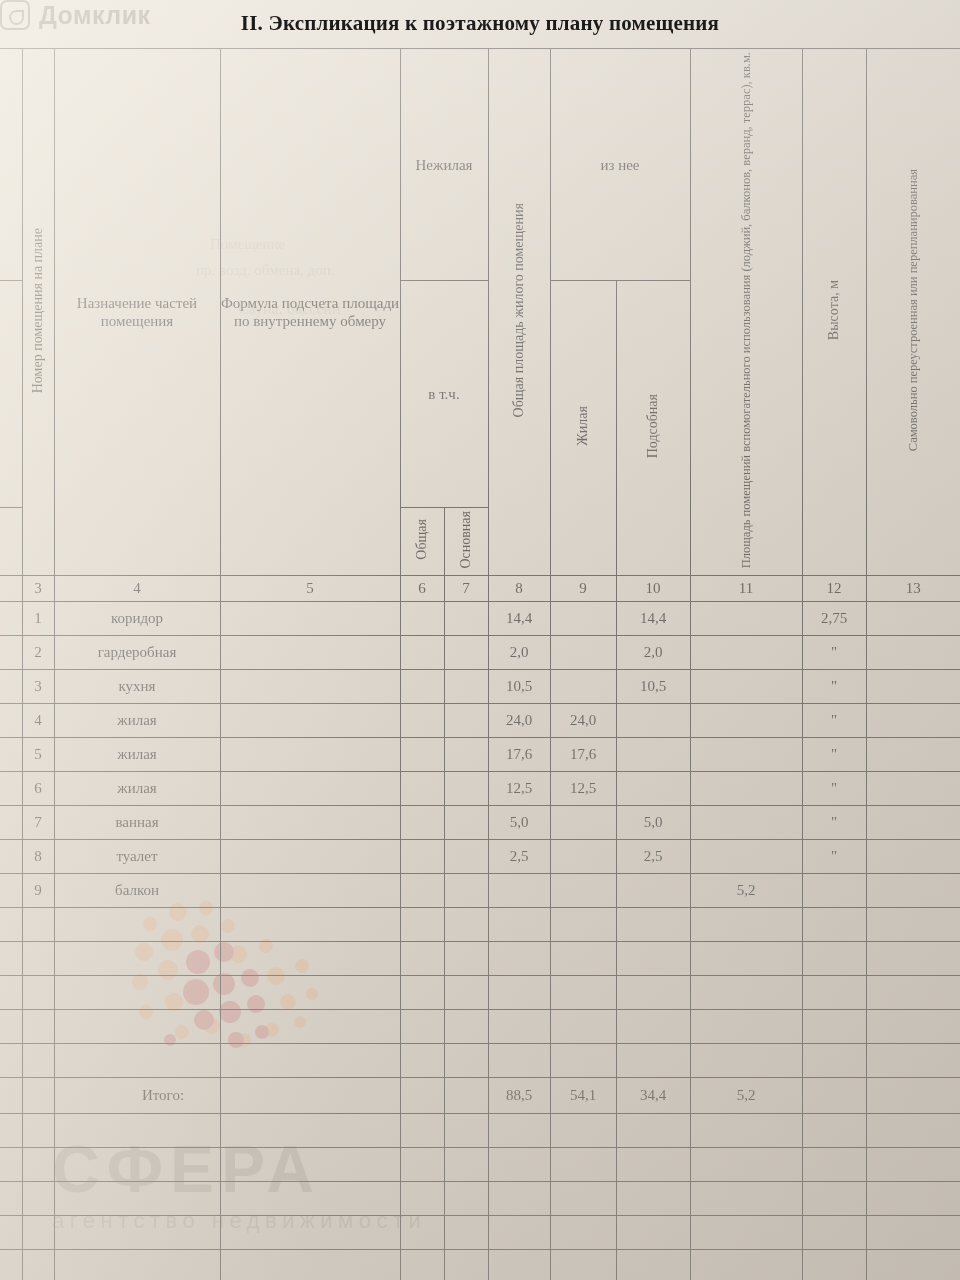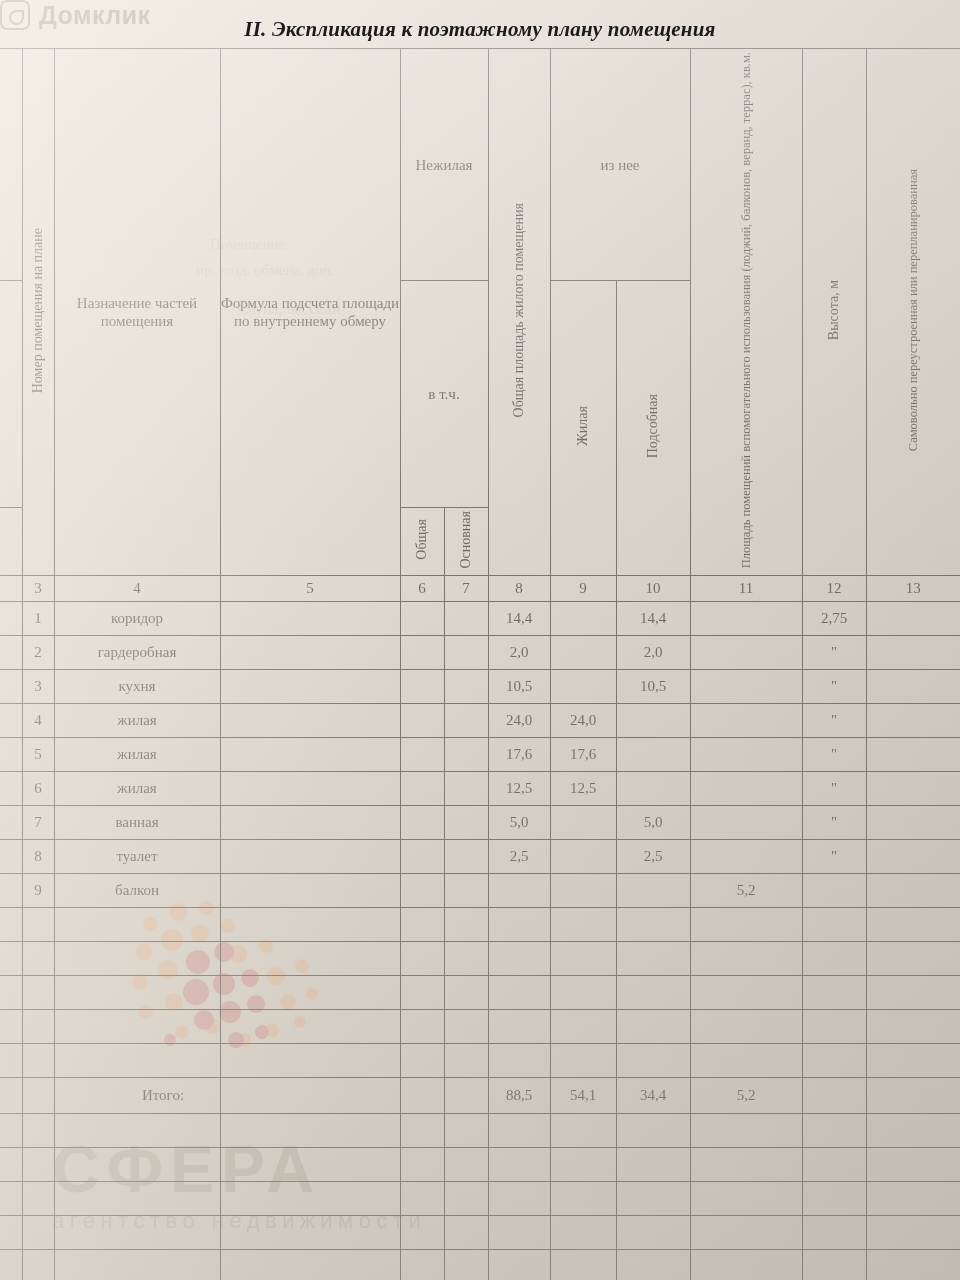--- a/index.html
+++ b/index.html
@@ -20,28 +20,27 @@
   #paper-tint {
     position: absolute; inset: 0;
     background:
       linear-gradient(100deg, rgba(255,250,240,0.55) 0%, rgba(240,232,220,0.25) 45%, rgba(190,182,172,0.35) 100%),
       linear-gradient(180deg, rgba(255,252,246,0.45) 0%, rgba(226,219,209,0.2) 40%, rgba(176,168,158,0.45) 100%);
     pointer-events: none;
     z-index: 5;
   }
   #title {
     position: absolute;
-    top: 17px; left: 0; width: 960px;
+    top: 11px; left: 0; width: 960px;
     text-align: center;
     font-size: 21px;
     font-weight: bold;
     color: #1b1b1b;
     letter-spacing: 0.2px;
     z-index: 6;
-    font-style: italic;
   }
 
   
   .wm { position: absolute; z-index: 2; pointer-events: none; }
   #wm-sfera {
     left: 52px; bottom: 46px;
     color: rgba(110,105,98,0.33);
     font-family: "Liberation Sans", sans-serif;
   }
   #wm-sfera .wm-main {

